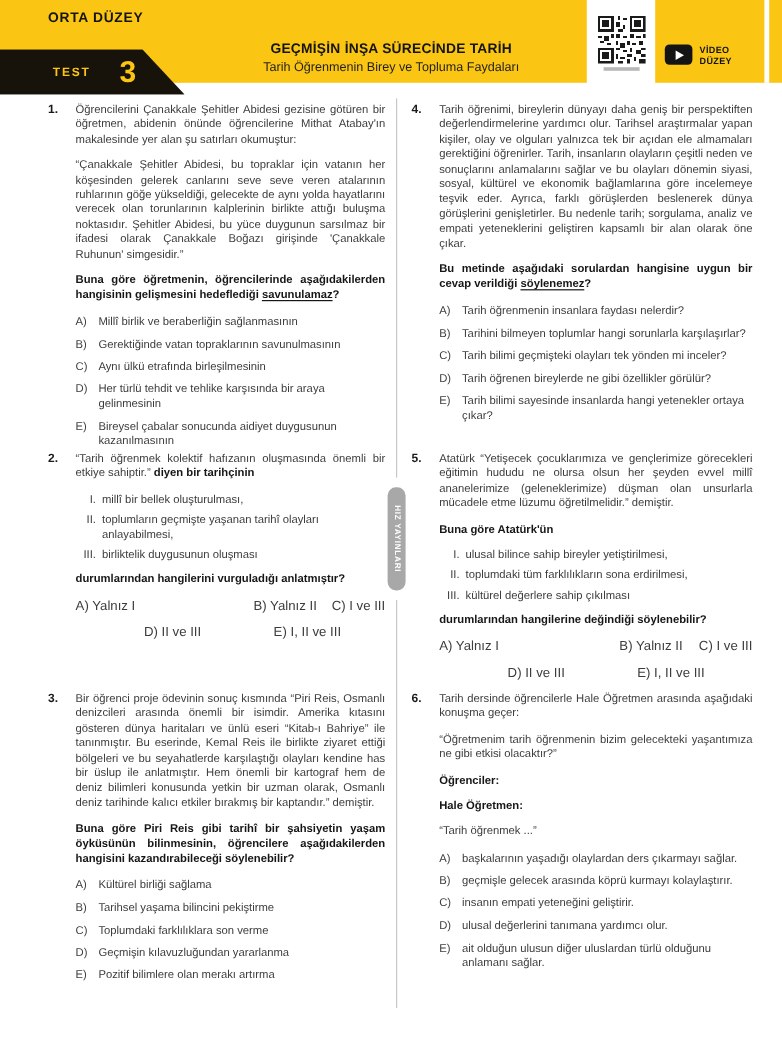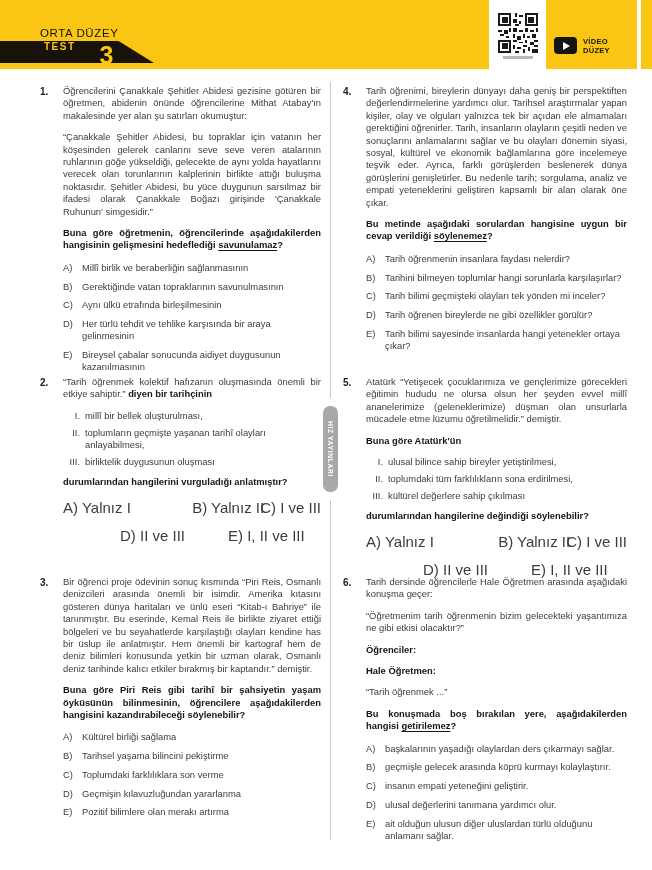--- a/index.html
+++ b/index.html
@@ -4,25 +4,25 @@
 <style>
   * { margin:0; padding:0; box-sizing:border-box; }
   html,body { background:#e8e8e8; }
   .page {
     position:relative; width:652px; height:870px; margin:0 auto;
     background:#ffffff; overflow:hidden;
     font-family:"Liberation Sans", sans-serif; color:#3c3c3c;
   }
   
   .header { position:absolute; left:0; top:0; width:652px; height:69px; background:var(--yellow,#FBC513); }
-  .level { position:absolute; left:40px; top:27px; font-size:11.5px; font-weight:normal; letter-spacing:.6px; color:#141414; }
+  .level { position:absolute; left:40px; top:9px; font-size:11.5px; font-weight:bold; letter-spacing:.6px; color:#141414; }
   .test-banner {
-    position:absolute; left:0; top:41px; width:154px; height:22px; background:var(--banner,#17130B);
+    position:absolute; left:0; top:41px; width:154px; height:38px; background:var(--banner,#17130B);
     clip-path:polygon(0 0,77% 0,100% 100%,0 100%);
-    display:flex; 
+    display:flex; align-items:center;
   }
   .test-label { margin-left:44px; color:var(--yellow,#FBC513); font-size:10px; font-weight:bold; letter-spacing:1.5px; }
   .test-number { margin-left:24px; color:var(--yellow,#FBC513); font-size:25px; font-weight:bold; }
   .title-wrap {
     position:absolute; left:170px; width:312px; top:0; height:69px;
     display:flex; flex-direction:column; justify-content:flex-end; align-items:center;
     padding-bottom:7px; text-align:center;
   }
   .title { font-size:11.5px; font-weight:bold; color:#141414; letter-spacing:.2px; }
   .subtitle { font-size:10.5px; color:#1f1f1f; margin-top:3px; }
@@ -58,37 +58,41 @@
   .run-b { font-weight:bold; color:#161616; }
   .run-u { text-decoration:underline; text-underline-offset:2px; }
   .roman { margin:1px 0 7px; }
   .ritem { display:flex; font-size:9.4px; line-height:1.3; margin-bottom:5px; }
   .rnum { width:17px; flex-shrink:0; text-align:right; margin-right:5px; }
   .rtext { flex:1; }
   .options { margin-top:10px; }
   .opt { display:flex; font-size:9.4px; line-height:1.3; margin-bottom:6.5px; }
   .optlabel { width:19px; flex-shrink:0; }
   .opttext { flex:1; }
-  .optrow { display:flex; font-size:15px; line-height:1.3; margin-bottom:8px; }
+  .optrow { display:flex; font-size:11px; line-height:1.3; margin-bottom:8px; }
   .optrow .gitem { white-space:nowrap; }
   .optrow.row1 .gitem:nth-child(1) { width:113px; }
   .optrow.row1 .gitem:nth-child(2) { width:108px;padding-left:40px; }
   .optrow.row2 { padding-left:57px; }
   .optrow.row2 .gitem:nth-child(1) { width:108px; }
 </style>
 </head>
 <body>
 
 <div class="page" style="--yellow: #FBC513; --banner: #17130B; --badge: #A8A8A8;">
 
   <div class="header">
     <div class="level">ORTA DÜZEY</div>
     <div class="test-banner">
       <span class="test-label">TEST</span>
       <span class="test-number">3</span>
+    </div>
+    <div class="title-wrap">
+      <div class="title">GEÇMİŞİN İNŞA SÜRECİNDE TARİH</div>
+      <div class="subtitle">Tarih Öğrenmenin Birey ve Topluma Faydaları</div>
     </div>
     <div class="right-notch"></div>
   </div>
 
   <div class="qr-tab">
     <svg width="40" height="40" viewBox="0 0 21 21" shape-rendering="crispEdges">
       <rect x="0" y="0" width="21" height="21" fill="#fff"></rect>
       <g fill="#1a1a1a">
         <rect x="0" y="0" width="7" height="7"></rect>
           <rect x="14" y="0" width="7" height="7"></rect>
@@ -306,21 +310,20 @@
         </div>
       </article>
       <article class="question q6">
         <div class="qnum">6.</div>
         <div class="qbody">
           <p><span>Tarih dersinde öğrencilerle Hale Öğretmen arasında aşağıdaki konuşma geçer:</span></p>
           <p><span>“Öğretmenim tarih öğrenmenin bizim gelecekteki yaşantımıza ne gibi etkisi olacaktır?”</span></p>
           <p><span class="run-b">Öğrenciler:</span></p>
           <p><span class="run-b">Hale Öğretmen:</span></p>
           <p><span>“Tarih öğrenmek ...”</span></p>
-          <p><span class="run-b">Bu konuşmada boş bırakılan yere, aşağıdakilerden hangisi </span><span class="run-b run-u">getirilemez</span><span class="run-b">?</span></p>
           <div class="options">
             <div class="opt">
               <span class="optlabel">A)</span>
               <span class="opttext">başkalarının yaşadığı olaylardan ders çıkarmayı sağlar.</span>
             </div>
             <div class="opt">
               <span class="optlabel">B)</span>
               <span class="opttext">geçmişle gelecek arasında köprü kurmayı kolaylaştırır.</span>
             </div>
             <div class="opt">

